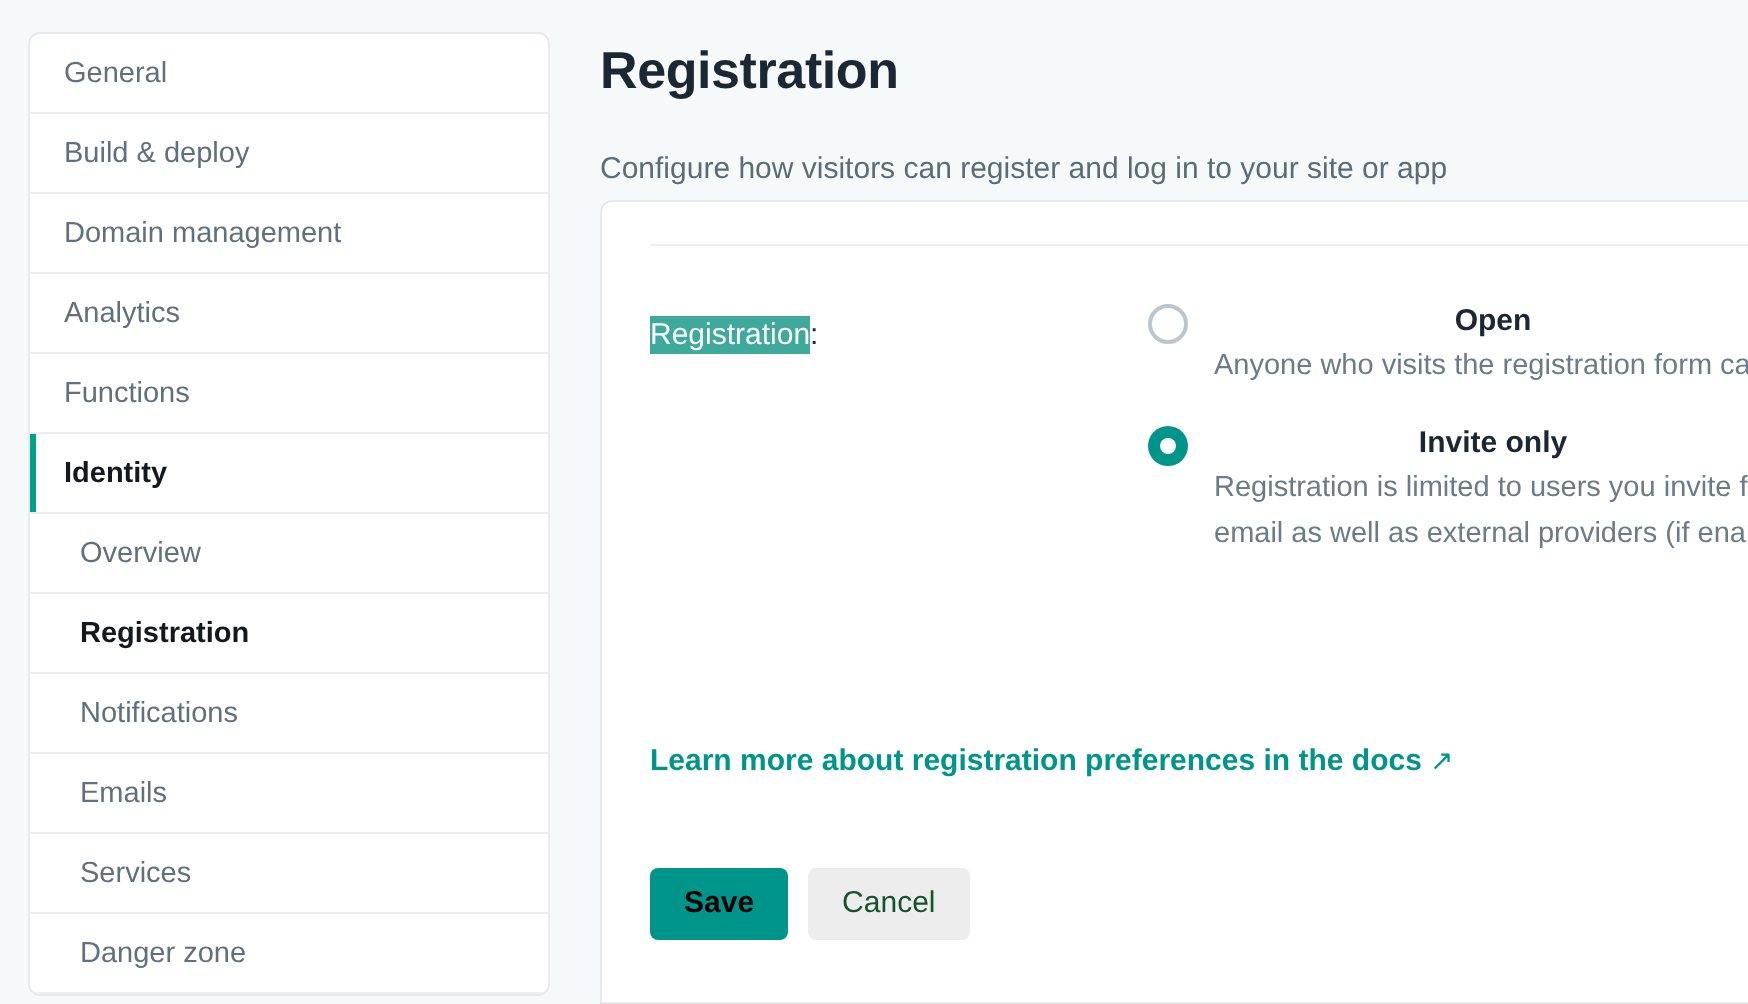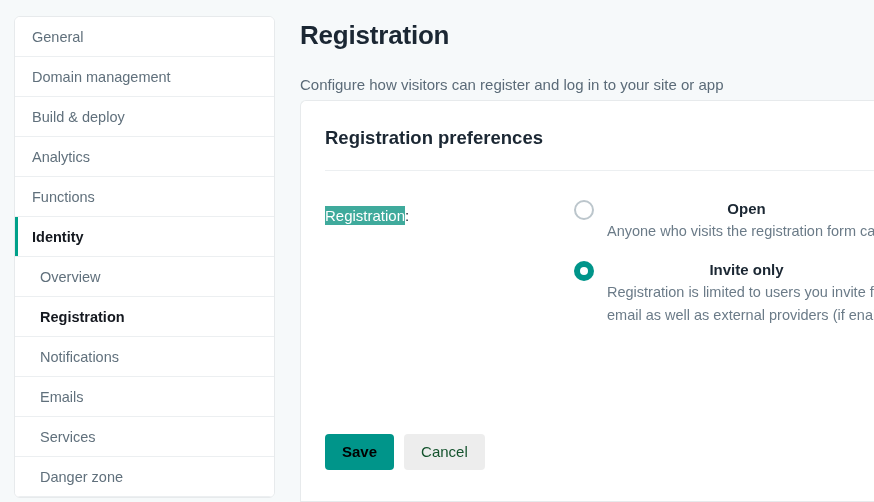--- a/index.html
+++ b/index.html
@@ -213,24 +213,24 @@
 </head>
 <body>
 
 <div id="root">
 
   <nav class="sidebar">
     <div class="nav-item">
       <span>General</span>
     </div>
     <div class="nav-item">
+      <span>Build &amp; deploy</span>
+    </div>
+    <div class="nav-item">
       <span>Domain management</span>
-    </div>
-    <div class="nav-item">
-      <span>Build &amp; deploy</span>
     </div>
     <div class="nav-item">
       <span>Analytics</span>
     </div>
     <div class="nav-item">
       <span>Functions</span>
     </div>
     <div class="nav-item active">
       <span>Identity</span>
     </div>
@@ -252,41 +252,41 @@
     <div class="nav-item sub">
       <span>Danger zone</span>
     </div>
   </nav>
 
   <section class="main">
     <h1 class="page-title">Registration</h1>
     <p class="page-subtitle">Configure how visitors can register and log in to your site or app</p>
 
     <div class="card">
-      <div class="card-title">Registration preferences</div>
       <div class="card-divider"></div>
 
       <div class="field-row">
         <div class="field-label"><span class="sel">Registration</span><span>:</span></div>
 
         <div class="options">
           <div class="opt">
             <span class="radio"></span>
             <div class="opt-title">Open</div>
             <div class="opt-desc">Anyone who visits the registration form can c</div>
           </div>
           <div class="opt">
             <span class="radio checked"></span>
             <div class="opt-title">Invite only</div>
             <div class="opt-desc">Registration is limited to users you invite from</div>
             <div class="opt-desc">email as well as external providers (if enabled</div>
           </div>
         </div>
       </div>
 
+      <a class="docs-link"><span>Learn more about registration preferences in the docs</span><span class="ext">↗</span></a>
 
       <div class="actions">
         <button class="btn btn-primary">Save</button>
         <button class="btn btn-secondary">Cancel</button>
       </div>
     </div>
   </section>
 
 </div>
 

